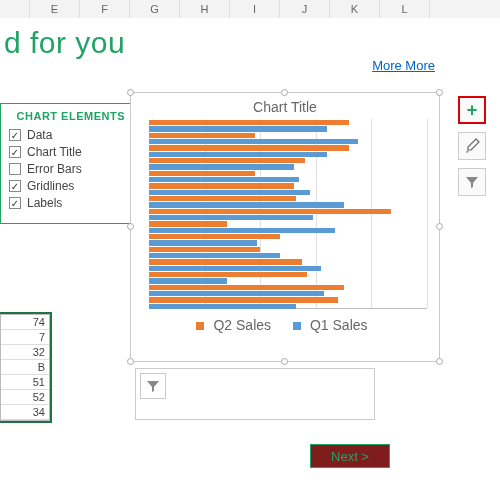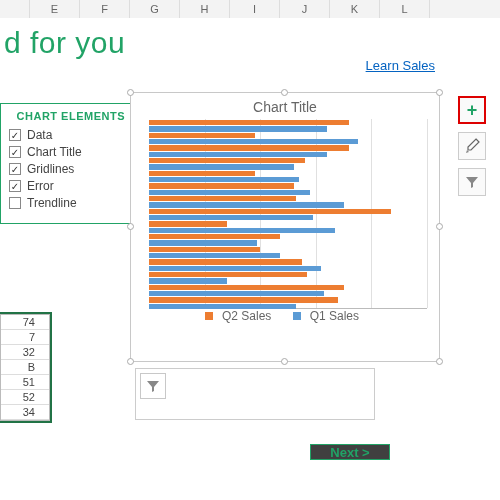--- a/index.html
+++ b/index.html
@@ -32,40 +32,40 @@
 .plot { position: relative; height: 190px; margin: 0 12px 0 18px; border-bottom: 1px solid #bbb; }
 .grid-v { position: absolute; top: 0; bottom: 0; border-left: 1px solid #e0e0e0; }
 .bar-row { position: absolute; left: 0; height: 10px; }
 .bar { position: absolute; height: 4px; }
 .bar.q2 { background: #ed7d31; top: 0; }
 .bar.q1 { background: #5b9bd5; top: 5px; }
 
 .x-axis { display: flex; font-size: 9px; color: #888; margin: 4px 12px 0 18px; }
 .x-axis div { flex: 1; text-align: center; }
 
-.legend { text-align: center; font-size: 12px; color: #666; }
+.legend { text-align: center; font-size: 14px; color: #666; margin-top: 8px; }
 .legend span { margin: 0 6px; }
 .sw { display: inline-block; width: 8px; height: 8px; margin-right: 3px; }
 
 
 .side-tools { position: absolute; top: 96px; right: 12px; width: 30px; }
 .side-tools .tool { width: 28px; height: 28px; border: 1px solid #ccc; background: #fafafa; margin-bottom: 8px; display: flex; align-items: center; justify-content: center; color: #555; cursor: pointer; }
 .side-tools .tool.active { border: 2px solid #d00; }
 .plus { color: #21a366; font-size: 18px; font-weight: bold; }
 
 
 .datacol { position: absolute; top: 314px; left: 0; width: 50px; border: 1px solid #bbb; }
-.datacol div { font-size: 11px; color: #444; padding: 1px 14px; border-bottom: 1px solid #ddd; text-align: right; background: #fff; }
+.datacol div { font-size: 11px; color: #444; padding: 1px 4px; border-bottom: 1px solid #ddd; text-align: right; background: #fff; }
 .datacol.sel { outline: 2px solid #217346; }
 
 
 .bottom-box { position: absolute; top: 368px; left: 135px; width: 240px; height: 52px; border: 1px solid #ccc; }
 .bottom-box .filter-btn { width: 26px; height: 26px; border: 1px solid #c8c8c8; margin: 4px; display:flex; align-items:center; justify-content:center; }
 
-.next-btn { position: absolute; top: 444px; left: 310px; width: 80px; height: 16px; border: 1.5px solid #21a366; color: #21a366; font-size: 13px; display: flex; align-items: center; justify-content: center; cursor: pointer; background: #404040; font-weight: bold; }
+.next-btn { position: absolute; top: 444px; left: 310px; width: 80px; height: 24px; border: 1.5px solid #21a366; color: #21a366; font-size: 13px; display: flex; align-items: center; justify-content: center; cursor: pointer; background: #7f1d1d; }
 
 svg.funnel { width: 14px; height: 14px; }
 svg.brush { width: 16px; height: 16px; }
 </style>
 </head>
 <body>
 
 <div class="col-headers">
     <div></div>
     <div>E</div>
@@ -73,44 +73,44 @@
     <div>G</div>
     <div>H</div>
     <div>I</div>
     <div>J</div>
     <div>K</div>
     <div>L</div>
   </div>
 
 <div class="title-text">d for you</div>
 
-<a class="learn-more">Learn Sales</a>
+<a class="learn-more">More More</a>
 
 <div class="chart-elements">
   <div class="ce-title">CHART ELEMENTS</div>
   <div class="ce-list">
       <div class="ce-item">
         <span class="ce-check">✓</span>
         <span>Data</span>
       </div>
       <div class="ce-item">
         <span class="ce-check">✓</span>
         <span>Chart Title</span>
       </div>
       <div class="ce-item">
+        <span class="ce-check"></span>
+        <span>Error Bars</span>
+      </div>
+      <div class="ce-item">
         <span class="ce-check">✓</span>
         <span>Gridlines</span>
       </div>
       <div class="ce-item">
         <span class="ce-check">✓</span>
-        <span>Error</span>
-      </div>
-      <div class="ce-item">
-        <span class="ce-check"></span>
-        <span>Trendline</span>
+        <span>Labels</span>
       </div>
     </div>
 </div>
 
 <div class="chart-box">
   <div class="handle h-tl"></div>
     <div class="handle h-tm"></div>
     <div class="handle h-tr"></div>
   <div class="handle h-ml"></div>
     <div class="handle h-mr"></div>

